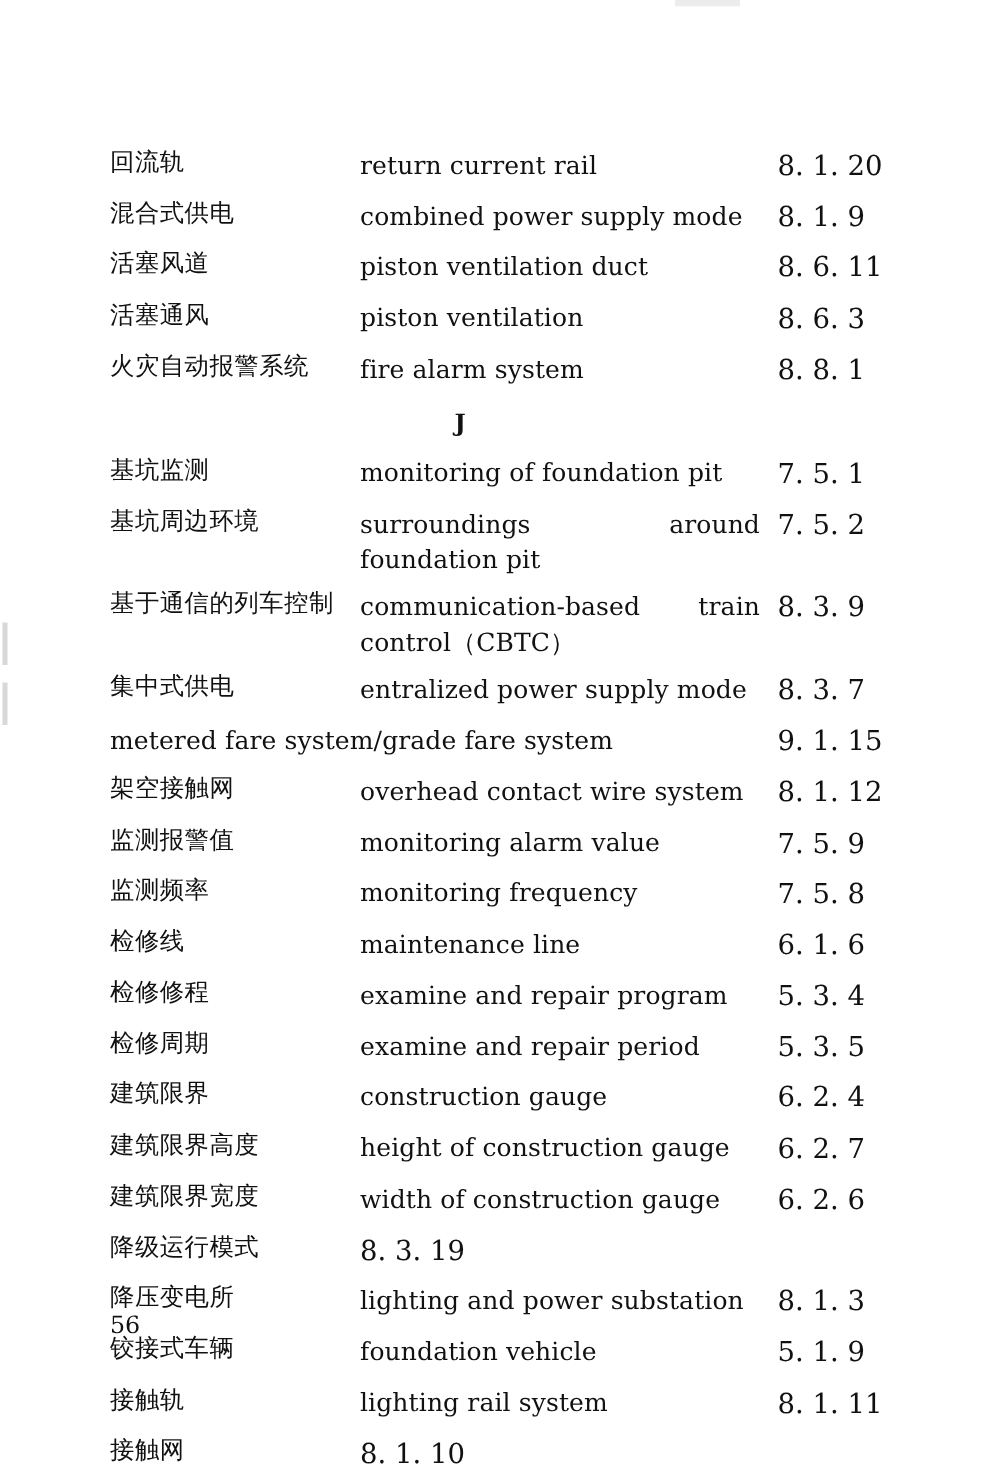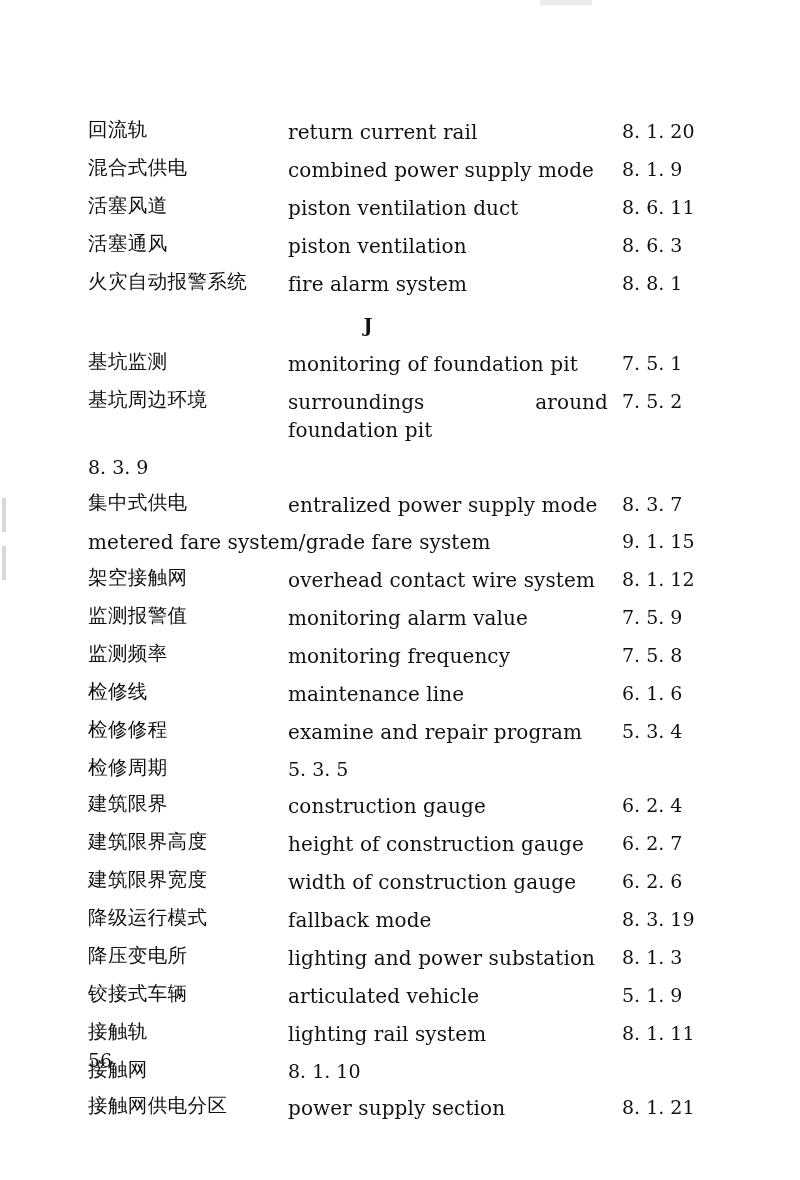--- a/index.html
+++ b/index.html
@@ -51,21 +51,21 @@
     letter-spacing: 0.1px;
   }
   .en.justify {
     text-align: justify;
     text-align-last: left;
   }
   .num {
     width: 96px;
     flex: 0 0 96px;
     font-family: "DejaVu Serif", serif;
-    font-size: 19px;
+    font-size: 22px;
     line-height: 1.42;
     color: #111;
     text-align: left;
     white-space: nowrap;
   }
   .section-letter {
     text-align: center;
     font-family: "DejaVu Serif", serif;
     font-weight: bold;
     font-size: 19px;
@@ -135,20 +135,22 @@
       <div class="cn">基坑监测</div>
       <div class="en">monitoring of foundation pit</div>
       <div class="num">7. 5. 1</div>
     </div>
     <div class="row">
       <div class="cn">基坑周边环境</div>
       <div class="en justify">surroundings around foundation pit</div>
       <div class="num">7. 5. 2</div>
     </div>
     <div class="row">
+      <div class="cn">基于通信的列车控制</div>
+      <div class="en justify">communication-based train control（CBTC）</div>
       <div class="num">8. 3. 9</div>
     </div>
     <div class="row">
       <div class="cn">集中式供电</div>
       <div class="en">entralized power supply mode</div>
       <div class="num">8. 3. 7</div>
     </div>
     <div class="row">
       <div class="en justify">metered fare system/grade fare system</div>
       <div class="num">9. 1. 15</div>
@@ -173,50 +175,50 @@
       <div class="en">maintenance line</div>
       <div class="num">6. 1. 6</div>
     </div>
     <div class="row">
       <div class="cn">检修修程</div>
       <div class="en">examine and repair program</div>
       <div class="num">5. 3. 4</div>
     </div>
     <div class="row">
       <div class="cn">检修周期</div>
+      <div class="en">examine and repair period</div>
       <div class="num">5. 3. 5</div>
     </div>
     <div class="row">
       <div class="cn">建筑限界</div>
       <div class="en">construction gauge</div>
       <div class="num">6. 2. 4</div>
     </div>
     <div class="row">
       <div class="cn">建筑限界高度</div>
       <div class="en">height of construction gauge</div>
       <div class="num">6. 2. 7</div>
     </div>
     <div class="row">
       <div class="cn">建筑限界宽度</div>
       <div class="en">width of construction gauge</div>
       <div class="num">6. 2. 6</div>
     </div>
     <div class="row">
       <div class="cn">降级运行模式</div>
-      <div class="en">fallback mode</div>
       <div class="num">8. 3. 19</div>
     </div>
     <div class="row">
       <div class="cn">降压变电所</div>
       <div class="en">lighting and power substation</div>
       <div class="num">8. 1. 3</div>
     </div>
     <div class="row">
       <div class="cn">铰接式车辆</div>
-      <div class="en">articulated vehicle</div>
+      <div class="en">foundation vehicle</div>
       <div class="num">5. 1. 9</div>
     </div>
     <div class="row">
       <div class="cn">接触轨</div>
       <div class="en">lighting rail system</div>
       <div class="num">8. 1. 11</div>
     </div>
     <div class="row">
       <div class="cn">接触网</div>
       <div class="num">8. 1. 10</div>

